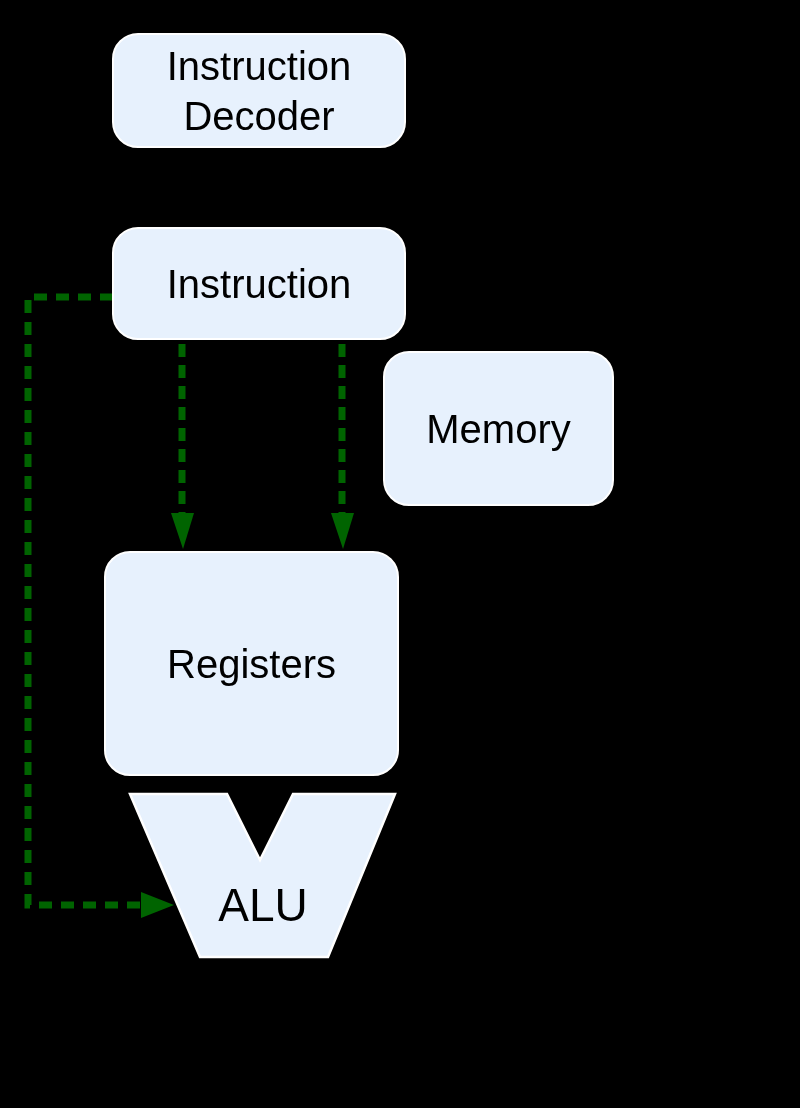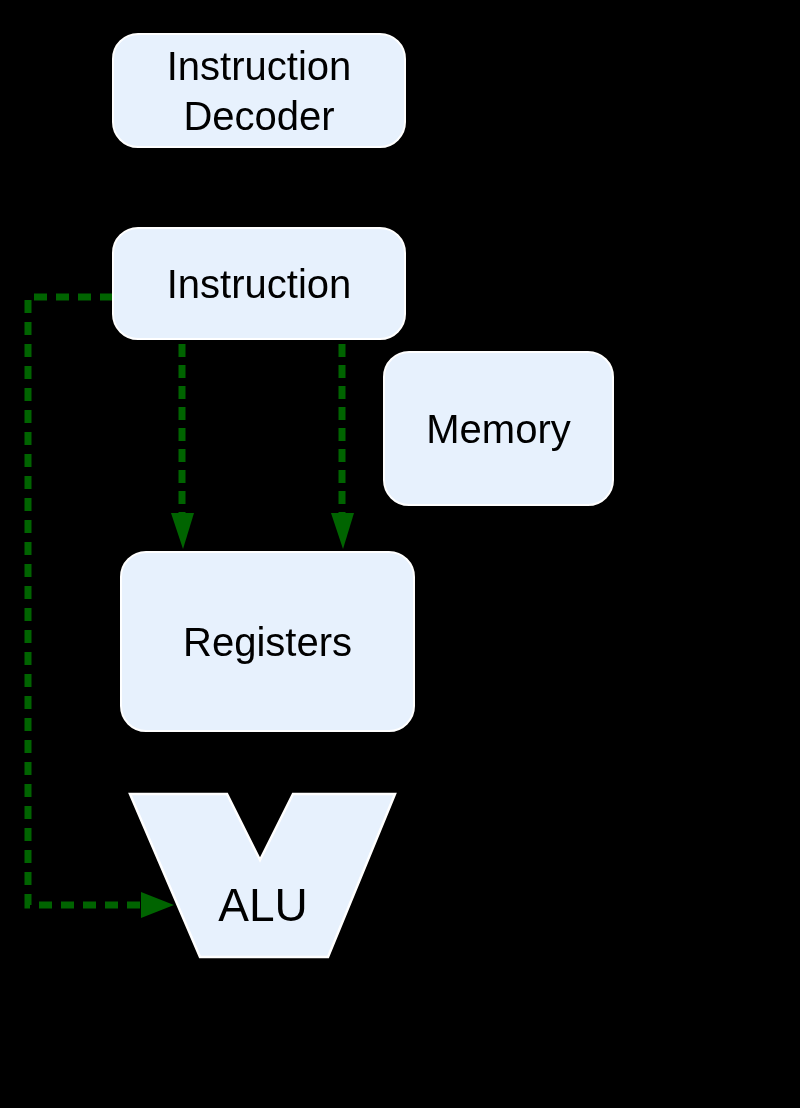--- a/index.html
+++ b/index.html
@@ -35,21 +35,21 @@
     align-items: center;
     justify-content: center;
     color: var(--text);
     font-size: 40px;
     line-height: 50px;
     text-align: center;
   }
   .node-instruction-fetcher { left: 112px; top: 33px;  width: 294px; height: 115px; }
   .node-instruction-decoder { left: 112px; top: 227px; width: 294px; height: 113px; }
   .node-memory-interface    { left: 383px; top: 351px; width: 231px; height: 155px; }
-  .node-registers           { left: 120px; top: 551px; width: 295px; height: 181px; }
+  .node-registers           { left: 104px; top: 551px; width: 295px; height: 225px; }
   .alu-label-svg {
     font-family: "Liberation Sans", sans-serif;
     font-size: 46px;
   }
 </style>
 </head>
 <body>
 
 <div class="canvas">
 

